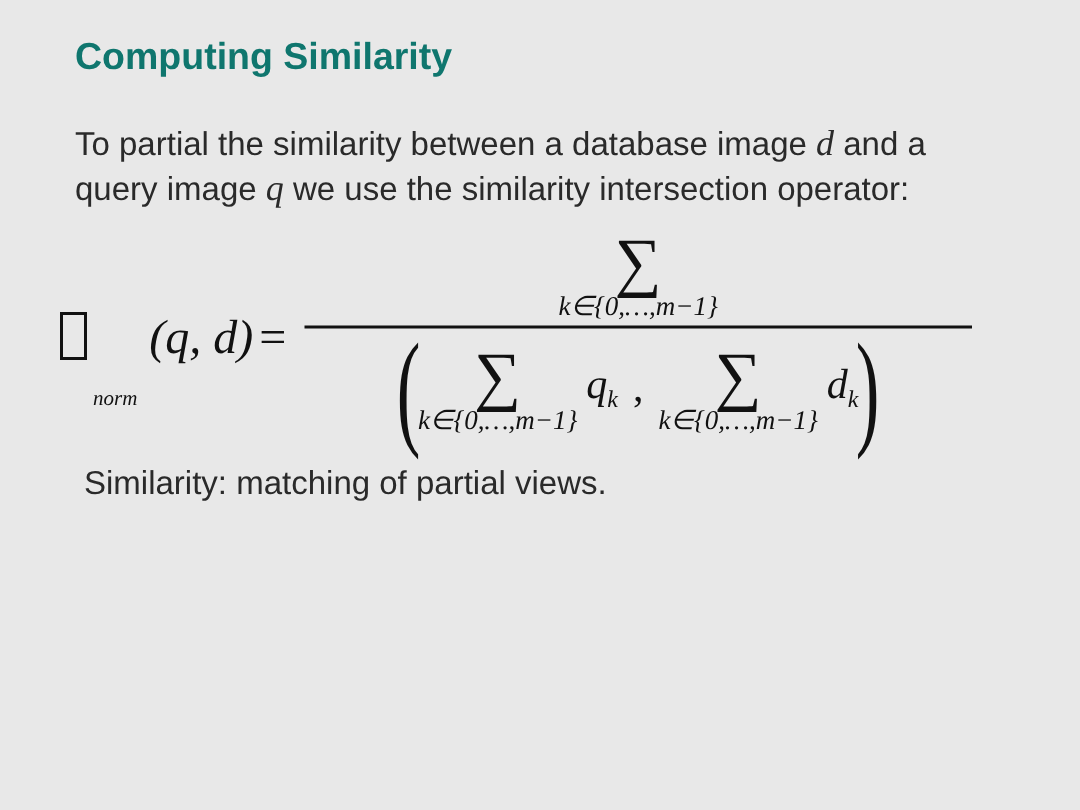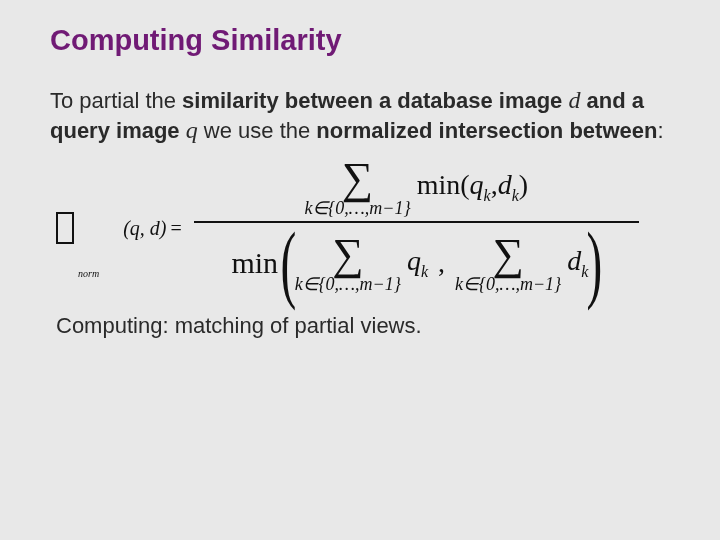--- a/index.html
+++ b/index.html
@@ -6,60 +6,59 @@
   body{
     width:720px;height:540px;
     background:#e8e8e8;
     font-family:Verdana,Geneva,sans-serif;
     box-sizing:border-box;
     padding:24px 50px 30px 50px;
     color:#2a2a2a;
     position:relative;
   }
   .title{
-    color:#701a75;
+    color:#0f766e;
     font-weight:700;
-    font-size:29px;
+    font-size:25px;
     margin:0 0 28px 0;
   }
   .para{
     font-size:22px;
     line-height:1.25;
     margin-bottom:12px;
   }
-  .para b{font-weight:700}
+  .para b{font-weight:400}
   .ital{font-family:Georgia,'Times New Roman',serif;font-style:italic;font-size:24px}
   .formula-wrap{
     width:640px;
     margin:2px 0 4px -10px;
     font-family:Georgia,'Times New Roman',serif;
     color:#111;
   }
   .formula{
     display:flex;
     align-items:center;
   }
   
   .lhs{
     display:flex;
     align-items:flex-end;
     white-space:nowrap;
-    font-size:20px;
+    font-size:32px;
     font-style:italic;
-    margin-left:16px;
   }
   .box{
     display:inline-block;
     width:14px;height:28px;
     border:2px solid #111;
     margin-right:2px;
     vertical-align:middle;
   }
   .norm{
-    font-size:10px;
+    font-size:14px;
     font-style:italic;
     align-self:flex-end;
     margin:0 8px 20px 2px;
   }
   .eq{font-style:normal;margin:0 6px 0 4px}
   
   .frac{
     display:flex;
     flex-direction:column;
     align-items:center;
@@ -108,50 +107,46 @@
     padding-left:6px;
   }
   .advantage b{font-weight:400}
 </style>
 </head>
 <body>
 
 <h1 class="title">Computing Similarity</h1>
 
 <div class="para">
-  <span>To partial the </span><b>similarity between a database image </b><span class="ital">d</span><b> and a query image </b><span class="ital">q</span><span> we use the </span><b>normalized intersection between</b><span>:</span>
+  <span>To partial the </span><b>similarity between a database image </b><span class="ital">d</span><b> and a query image </b><span class="ital">q</span><span> we use the </span><b>similarity intersection operator</b><span>:</span>
 </div>
 
 <div class="formula-wrap">
   <div class="formula">
     <div class="lhs">
       <span class="box"></span>
     </div>
     <span class="norm">norm</span>
     <div class="lhs">
       <span>(q, d)</span>
       <span class="eq">=</span>
     </div>
 
     <div class="frac">
 
       <div class="fnum">
         <div class="sumblk">
           <span class="sumsym">∑</span>
           <span class="sumsub">k∈{0,…,m−1}</span>
         </div>
-        <span class="term">
-          <span class="up">min(</span><span>q</span><sub>k</sub><span class="up">,</span><span>d</span><sub>k</sub><span class="up">)</span>
-        </span>
       </div>
 
       <div class="fbar"></div>
 
       <div class="fden">
-        <span class="minword">min</span>
         <span class="bigparen">(</span>
 
         <div class="sumblk">
           <span class="sumsym">∑</span>
           <span class="sumsub">k∈{0,…,m−1}</span>
         </div>
         <span class="term">
           <span>q</span><sub>k</sub>
         </span>
 
@@ -165,14 +160,14 @@
           <span>d</span><sub>k</sub>
         </span>
 
         <span class="bigparen">)</span>
       </div>
     </div>
   </div>
 </div>
 
 <div class="advantage">
-  <span>Computing: </span><b>matching of partial views</b><span>.</span>
+  <span>Similarity: </span><b>matching of partial views</b><span>.</span>
 </div>
 
 </body></html>

